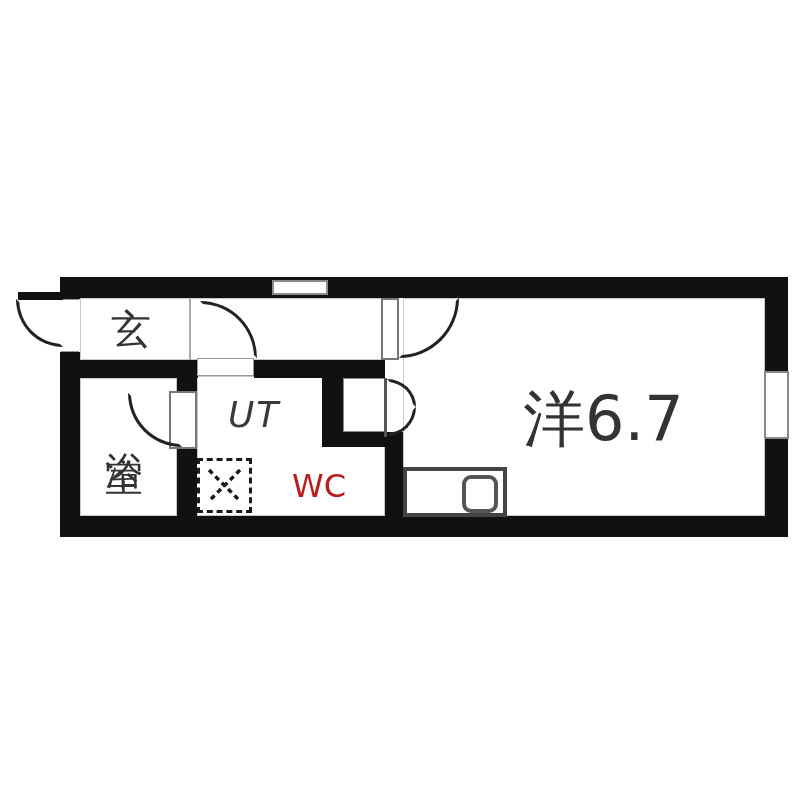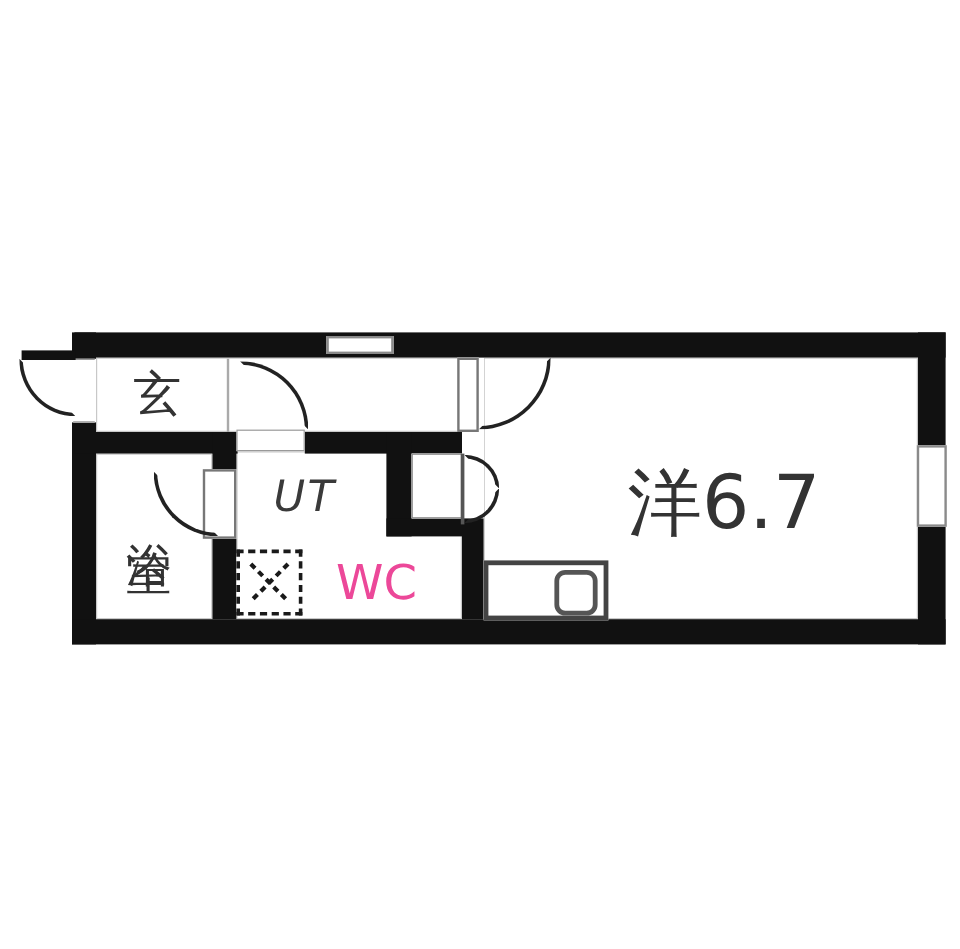--- a/index.html
+++ b/index.html
@@ -11,21 +11,21 @@
   .frame{position:absolute;background:#ffffff;border:2px solid #8a8a8a;box-sizing:border-box;}
   .leaf{position:absolute;background:#ffffff;border:2px solid #777777;box-sizing:border-box;}
   .arc{position:absolute;border:3px solid transparent;box-sizing:border-box;}
   .arc.br{border-right-color:#222;border-bottom-color:#222;border-radius:0 0 100% 0;}
   .arc.bl{border-left-color:#222;border-bottom-color:#222;border-radius:0 0 0 100%;}
   .arc.tr{border-top-color:#222;border-right-color:#222;border-radius:0 100% 0 0;}
   .label{position:absolute;color:#333333;white-space:nowrap;}
   .lbl-entrance{left:111px;top:308px;font-size:40px;line-height:42px;}
   .lbl-bathroom{left:102px;top:422px;font-size:38px;line-height:44px;writing-mode:vertical-rl;letter-spacing:4px;}
   .lbl-utility{left:228px;top:396px;font-size:36px;line-height:38px;letter-spacing:2px;color:#3a3a3a;font-style:italic;}
-  .lbl-toilet{left:280px;top:466px;font-size:40px;line-height:40px;color:#ec4899;}
+  .lbl-toilet{left:292px;top:466px;font-size:32px;line-height:40px;color:#b91c1c;}
   .lbl-mainroom{left:523px;top:364px;font-size:62px;line-height:54px;margin-top:28px;}
   .counter{position:absolute;left:403px;top:467px;width:104px;height:50px;background:#fff;
            border:4px solid #444;box-sizing:border-box;}
   .sink{position:absolute;left:462px;top:475px;width:36px;height:38px;background:#fff;
         border:4px solid #555;border-radius:9px;box-sizing:border-box;}
   .washer{position:absolute;left:197px;top:458px;width:55px;height:55px;background:#fff;
           border:3px dashed #1a1a1a;box-sizing:border-box;}
   .stepline{position:absolute;background:#aaaaaa;}
   .panel{position:absolute;background:#555555;}
 </style>

